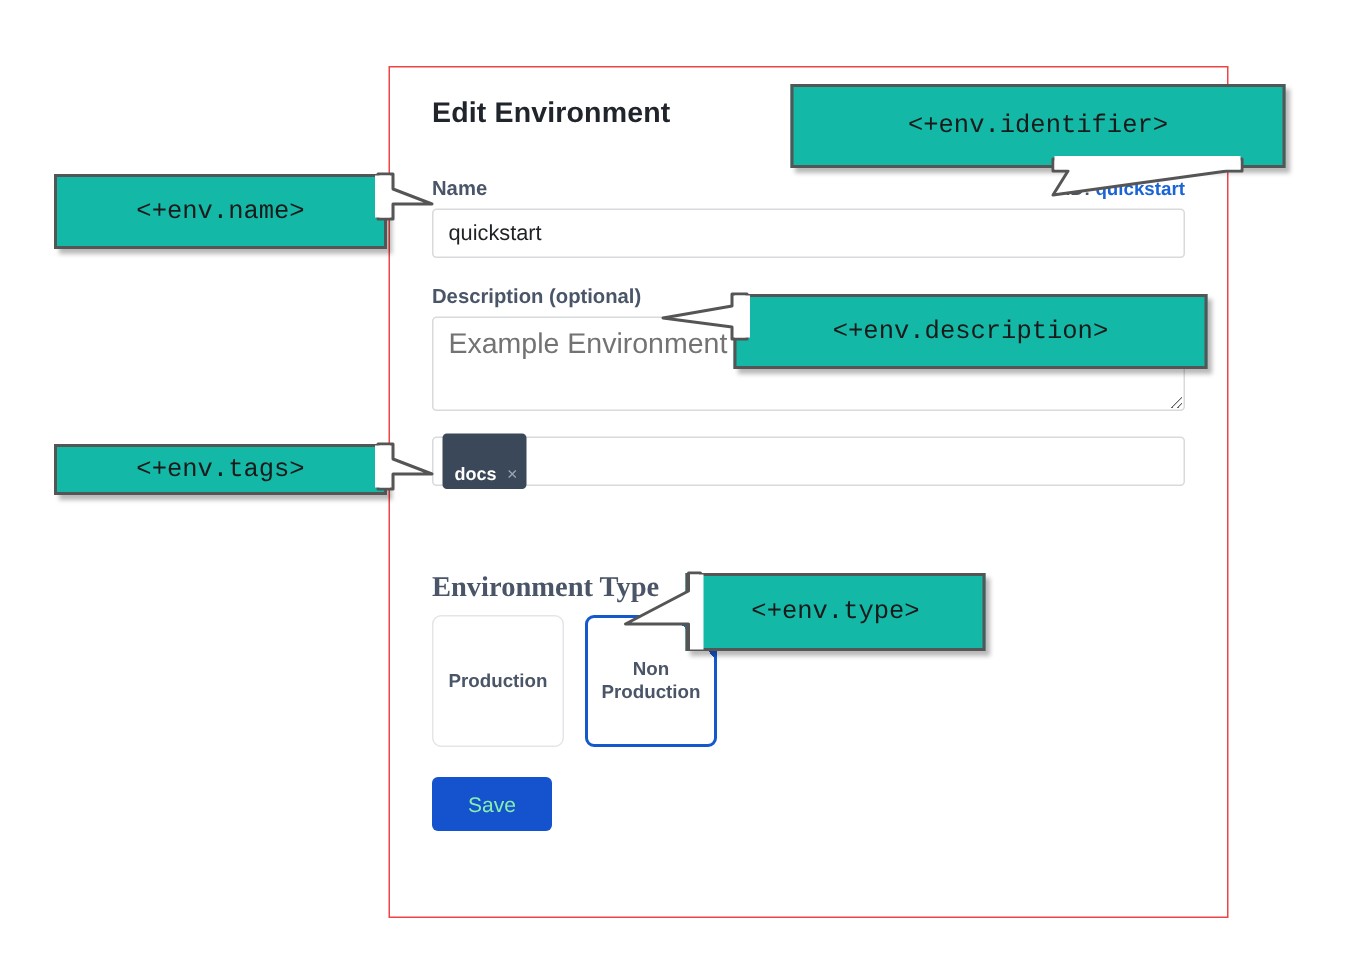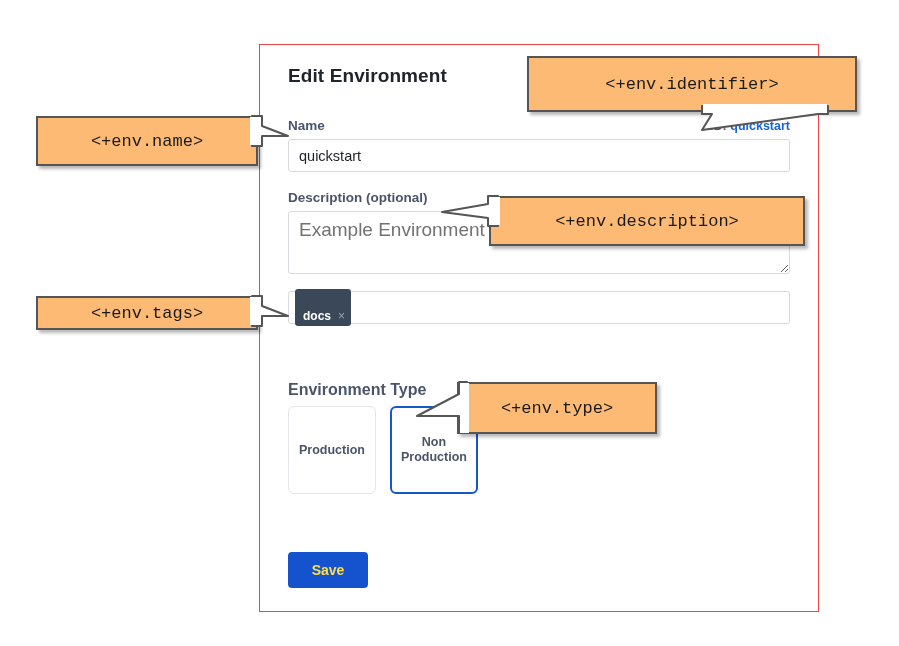--- a/index.html
+++ b/index.html
@@ -132,23 +132,24 @@
     font-size: 12px;
     font-weight: normal;
     line-height: 1;
     cursor: pointer;
   }
 
   
   #env-type-label {
     margin-top: 57px;
     margin-bottom: 7px;
-    font-size: 16px;
+    font-size: 19px;
     font-weight: bold;
     color: #4a5568;
+    font-family: Liberation Serif, serif;
   }
   .type-cards {
     display: flex;
     gap: 14px;
   }
   .type-card {
     width: 88px;
     height: 88px;
     box-sizing: border-box;
     border-radius: 6px;
@@ -180,38 +181,38 @@
     background: linear-gradient(45deg, rgba(0,0,0,0) 0%, rgba(0,0,0,0) 50%, #1558cc 50%, #1558cc 100%);
   }
   .corner-check svg {
     position: absolute;
     top: 3px;
     right: 3px;
   }
 
   
   #save-button {
-    margin-top: 58px;
+    margin-top: 20px;
     width: 80px;
     height: 36px;
     background: #1552ce;
     border: none;
     border-radius: 4px;
-    color: #fde047;
+    color: #86efac;
     font-family: "Liberation Sans", sans-serif;
     font-size: 14px;
-    font-weight: bold;
+    font-weight: normal;
     cursor: pointer;
     padding: 0;
   }
 
   
   .callout {
     position: absolute;
-    background: #fdba74;
+    background: #14b8a6;
     border: 2px solid #555555;
     box-sizing: border-box;
     display: flex;
     align-items: center;
     justify-content: center;
     font-family: "Liberation Mono", monospace;
     font-size: 17px;
     color: #1a1a1a;
     box-shadow: 3px 3px 3px rgba(0,0,0,0.28);
     z-index: 5;

